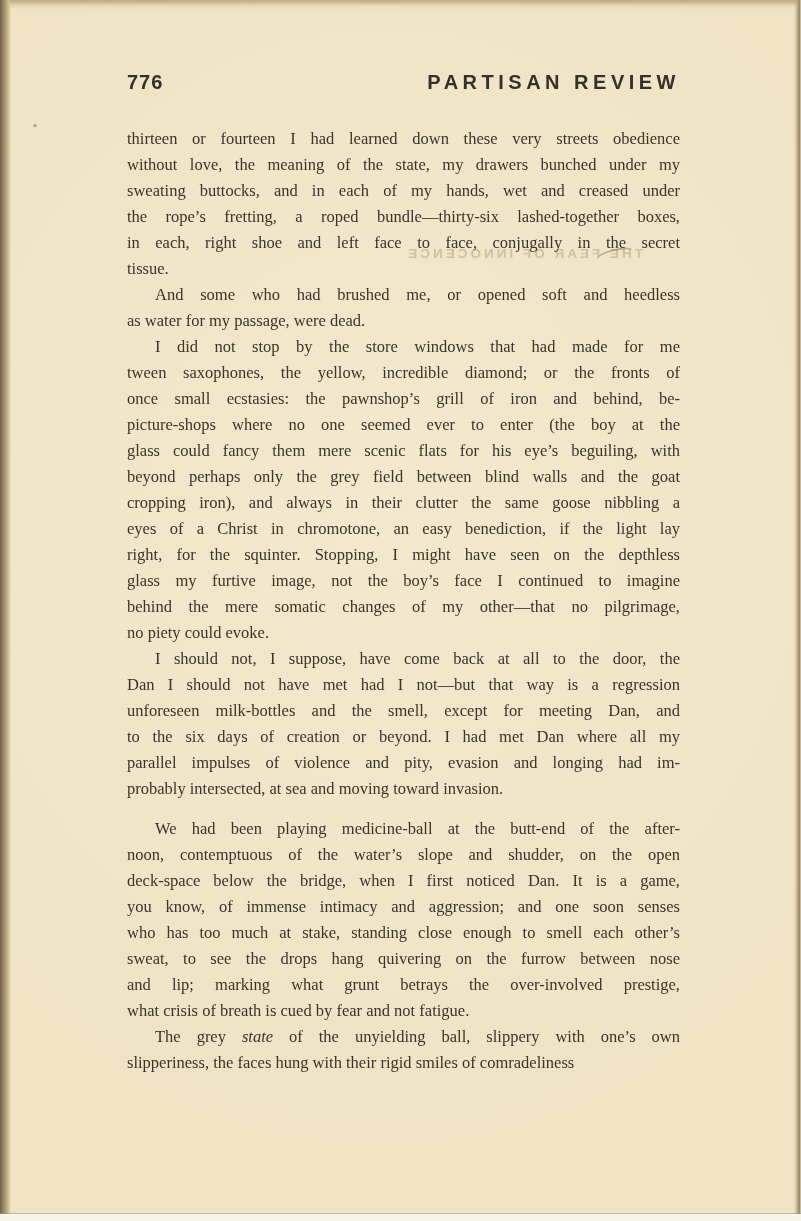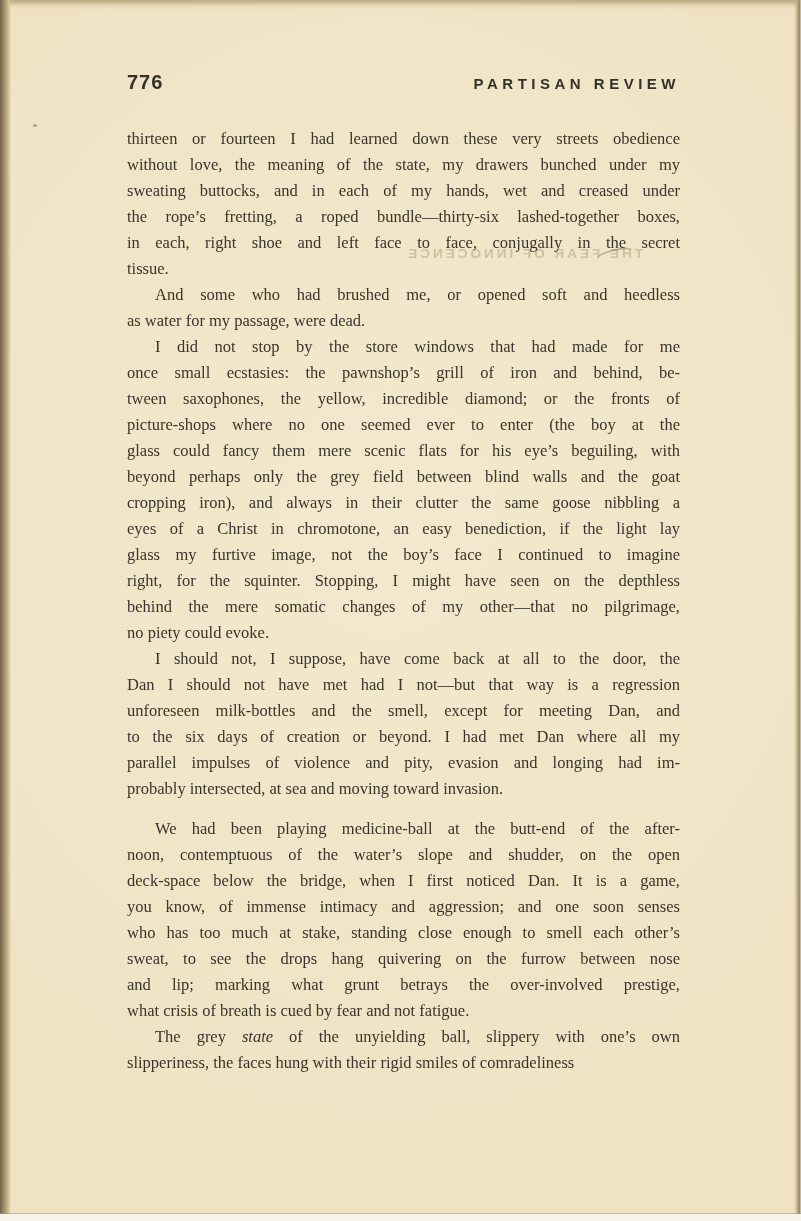--- a/index.html
+++ b/index.html
@@ -41,21 +41,21 @@
   .running-head {
     position: absolute; left: 127px; top: 71px; width: 553px;
     display: flex; justify-content: space-between; align-items: baseline;
     font-family: "Liberation Sans", sans-serif;
     color: var(--header-ink);
   }
   .page-number {
     font-size: 20px; font-weight: 700; letter-spacing: 1px;
   }
   .journal-title {
-    font-size: 15px; font-weight: 700; letter-spacing: 4.5px;
+    font-size: 20px; font-weight: 700; letter-spacing: 4.5px;
   }
   
   .body-text {
     position: absolute; left: 127px; top: 126px; width: 553px;
     font-size: 16.5px; line-height: 26px; color: var(--ink);
   }
   .paragraph { }
   .paragraph.space-before { margin-top: 14px; }
   .line {
     text-align: justify;
@@ -113,29 +113,29 @@
         <div class="line"><span>the rope’s fretting, a roped bundle—thirty-six lashed-together boxes,</span></div>
         <div class="line"><span>in each, right shoe and left face to face, conjugally in the secret</span></div>
         <div class="line last"><span>tissue.</span></div>
       </div>
       <div class="paragraph">
         <div class="line indent"><span>And some who had brushed me, or opened soft and heedless</span></div>
         <div class="line last"><span>as water for my passage, were dead.</span></div>
       </div>
       <div class="paragraph">
         <div class="line indent"><span>I did not stop by the store windows that had made for me</span></div>
+        <div class="line"><span>tween saxophones, the yellow, incredible diamond; or the fronts of</span></div>
         <div class="line"><span>once small ecstasies: the pawnshop’s grill of iron and behind, be-</span></div>
-        <div class="line"><span>tween saxophones, the yellow, incredible diamond; or the fronts of</span></div>
         <div class="line"><span>picture-shops where no one seemed ever to enter (the boy at the</span></div>
         <div class="line"><span>glass could fancy them mere scenic flats for his eye’s beguiling, with</span></div>
         <div class="line"><span>beyond perhaps only the grey field between blind walls and the goat</span></div>
         <div class="line"><span>cropping iron), and always in their clutter the same goose nibbling a</span></div>
         <div class="line"><span>eyes of a Christ in chromotone, an easy benediction, if the light lay</span></div>
+        <div class="line"><span>right, for the squinter. Stopping, I might have seen on the depthless</span></div>
         <div class="line"><span>glass my furtive image, not the boy’s face I continued to imagine</span></div>
-        <div class="line"><span>right, for the squinter. Stopping, I might have seen on the depthless</span></div>
         <div class="line"><span>behind the mere somatic changes of my other—that no pilgrimage,</span></div>
         <div class="line last"><span>no piety could evoke.</span></div>
       </div>
       <div class="paragraph">
         <div class="line indent"><span>I should not, I suppose, have come back at all to the door, the</span></div>
         <div class="line"><span>Dan I should not have met had I not—but that way is a regression</span></div>
         <div class="line"><span>unforeseen milk-bottles and the smell, except for meeting Dan, and</span></div>
         <div class="line"><span>to the six days of creation or beyond. I had met Dan where all my</span></div>
         <div class="line"><span>parallel impulses of violence and pity, evasion and longing had im-</span></div>
         <div class="line last"><span>probably intersected, at sea and moving toward invasion.</span></div>

